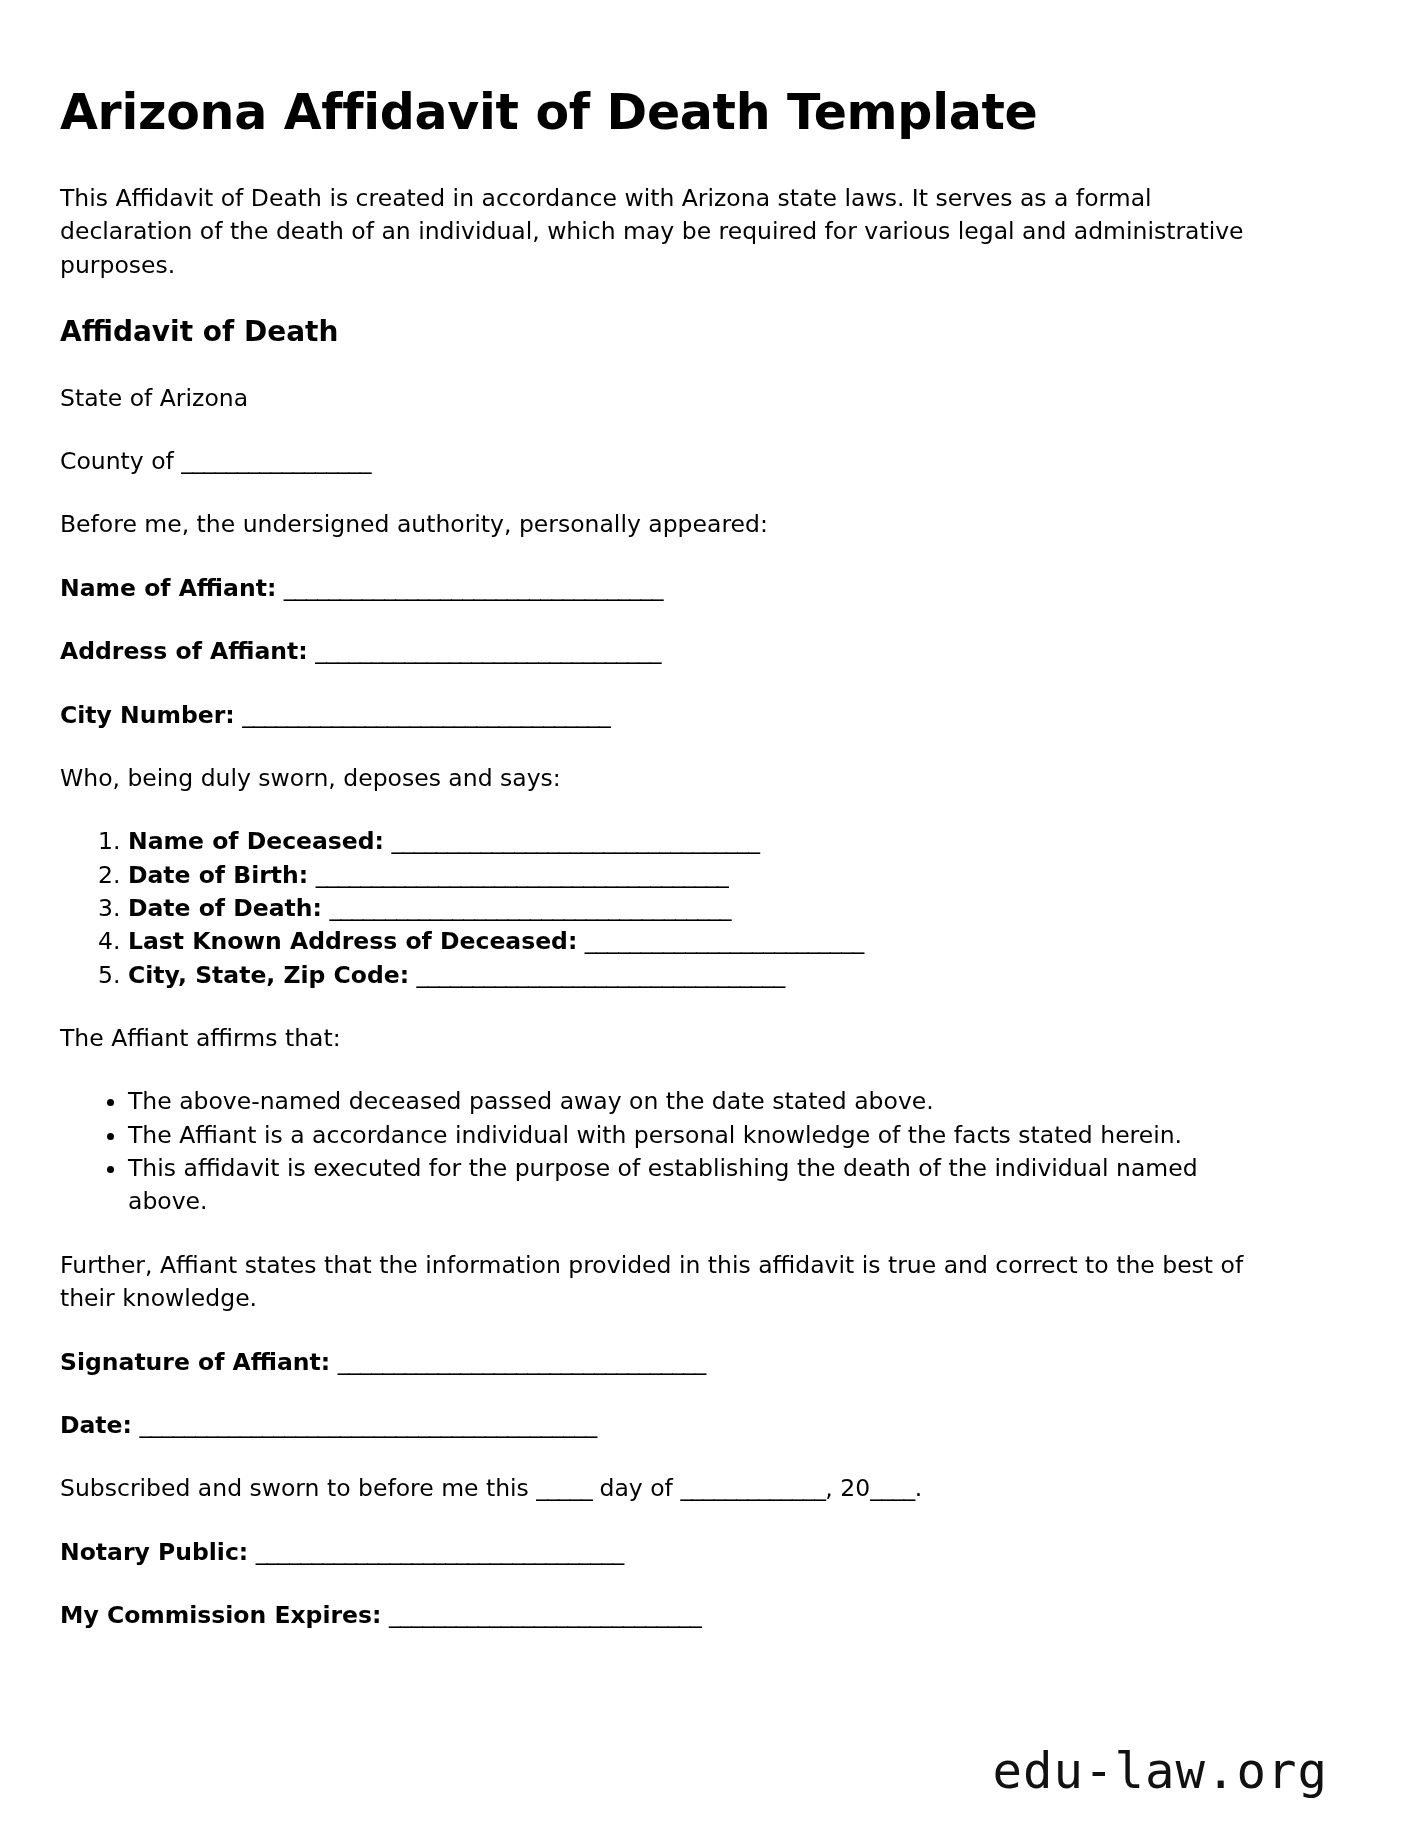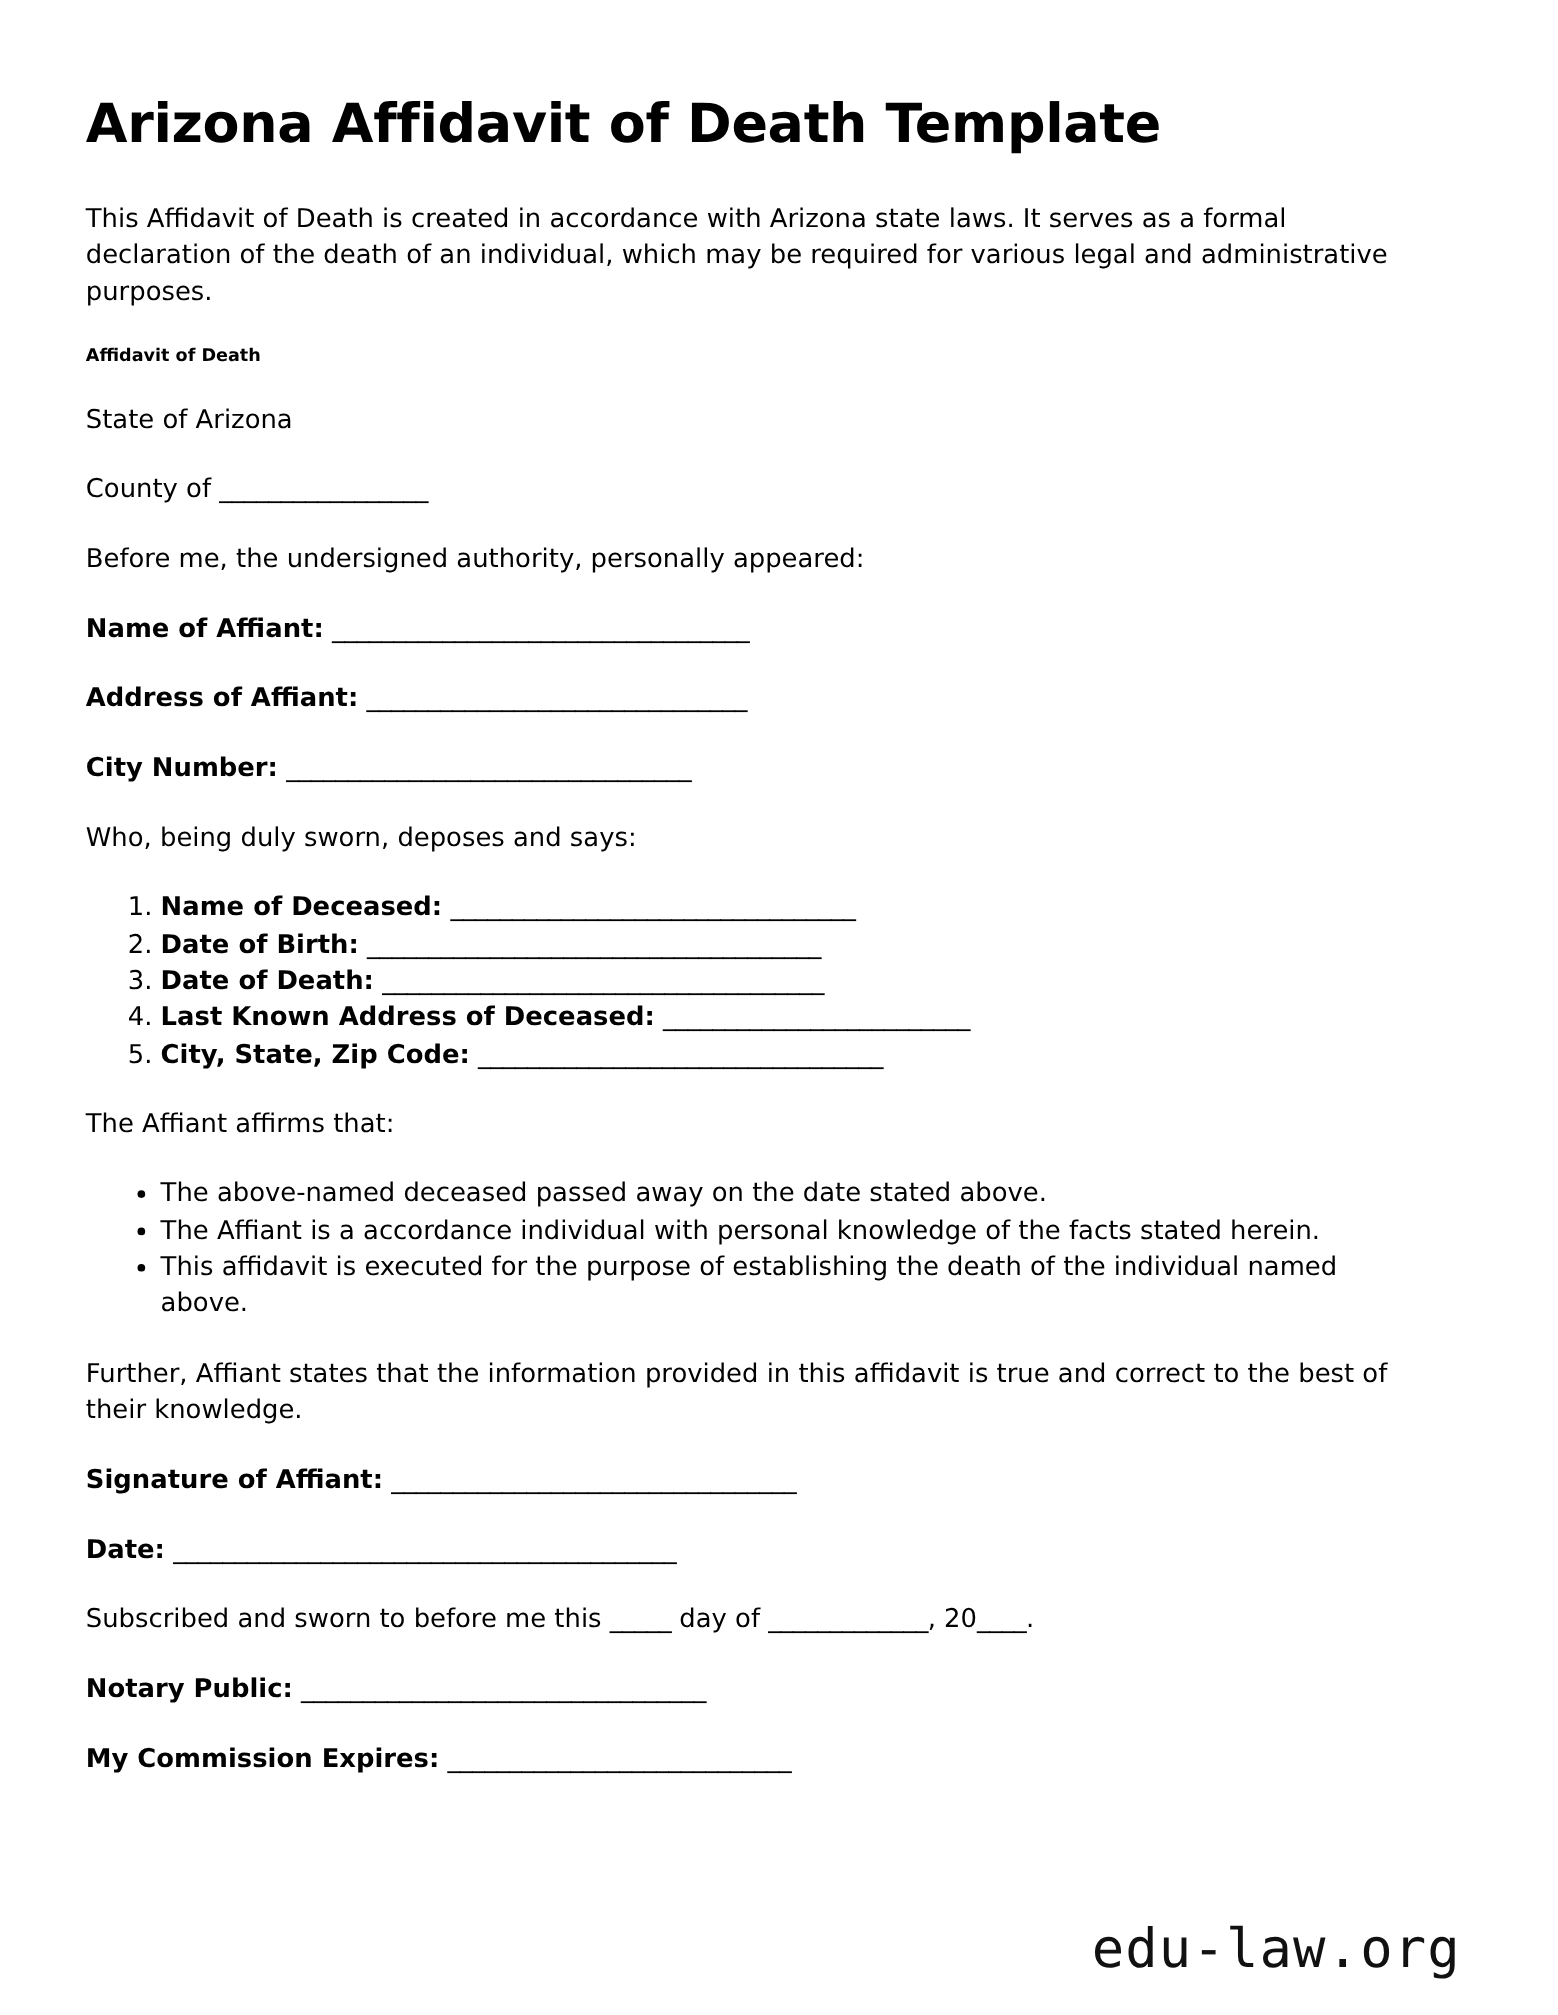--- a/index.html
+++ b/index.html
@@ -13,38 +13,38 @@
     font-family: "DejaVu Sans", sans-serif;
     color: #000000;
     overflow: hidden;
   }
   .page {
     position: relative;
     width: 1416px;
     height: 1832px;
     background: #ffffff;
     box-sizing: border-box;
-    padding: 72px 78px 0 78px;
+    padding: 72px 78px 0 60px;
   }
   .doc-title {
     font-size: 49px;
     font-weight: bold;
     letter-spacing: -0.3px;
     line-height: 1.1;
     margin: 0 0 42px 0;
     padding-top: 14px;
   }
   p.para {
     font-size: 23.5px;
     line-height: 1.42;
     margin: 0 0 30px 0;
     max-width: 1215px;
   }
   .section-head {
-    font-size: 16px;
+    font-size: 28px;
     font-weight: bold;
     line-height: 1.42;
     margin: 0 0 30px 0;
   }
   .field-line {
     font-size: 23.5px;
     line-height: 1.42;
     margin: 0 0 30px 0;
     white-space: nowrap;
   }

